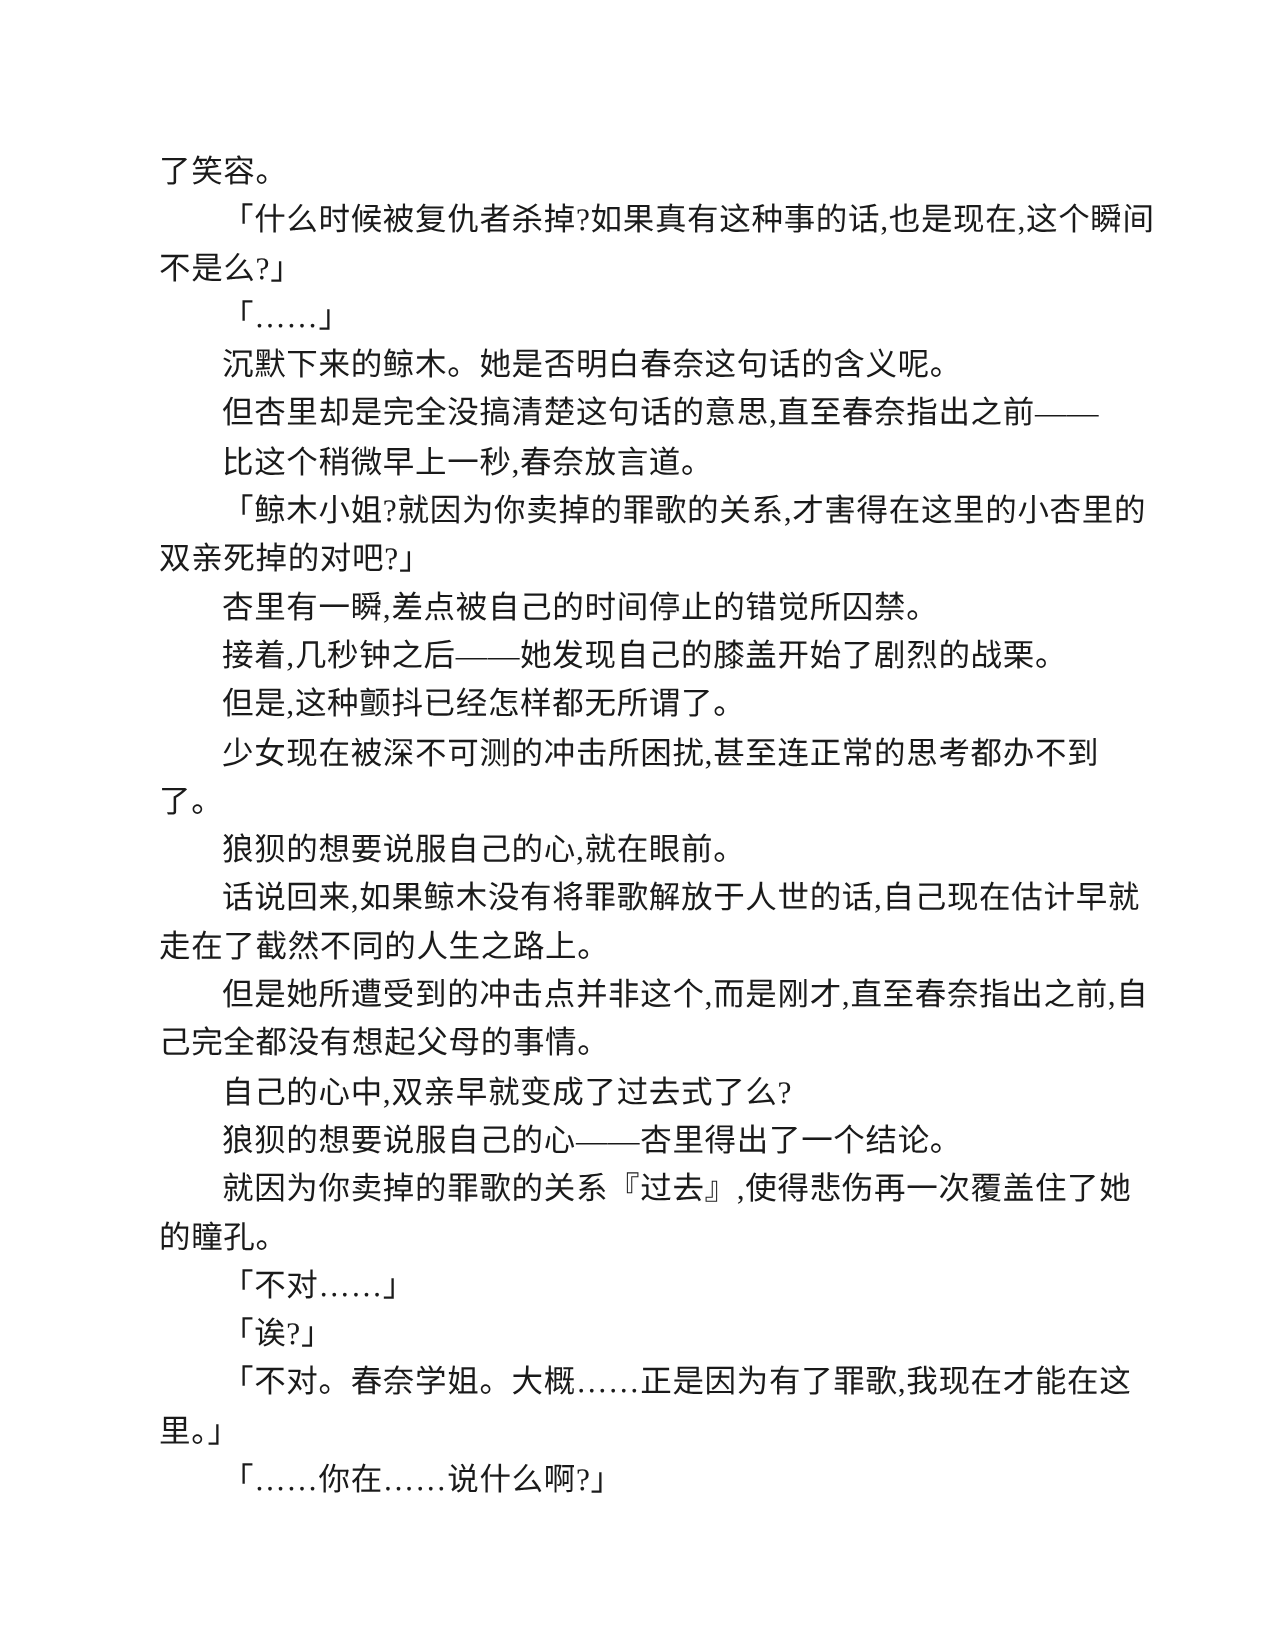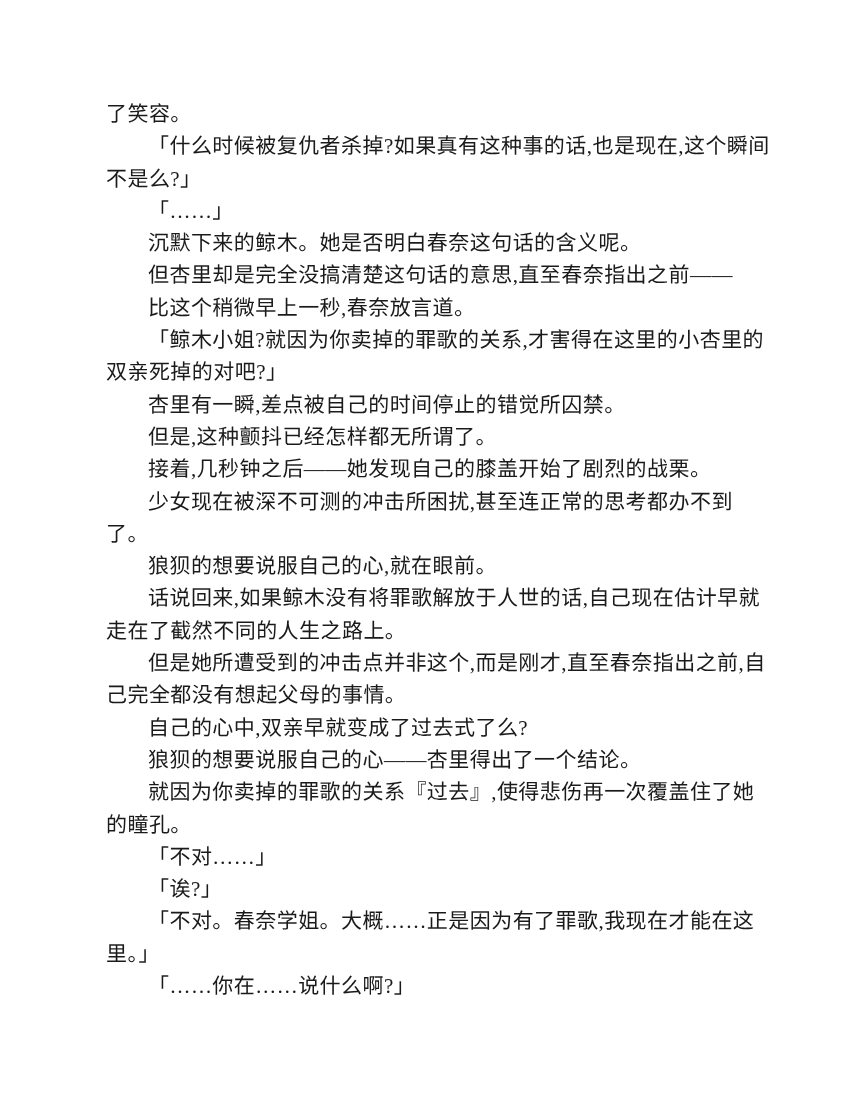--- a/index.html
+++ b/index.html
@@ -42,22 +42,22 @@
 
 <div class="page">
   <p class="continuation">了笑容。</p>
   <p>「什么时候被复仇者杀掉?如果真有这种事的话,也是现在,这个瞬间不是么?」</p>
   <p>「……」</p>
   <p>沉默下来的鲸木。她是否明白春奈这句话的含义呢。</p>
   <p>但杏里却是完全没搞清楚这句话的意思,直至春奈指出之前——</p>
   <p>比这个稍微早上一秒,春奈放言道。</p>
   <p>「鲸木小姐?就因为你卖掉的罪歌的关系,才害得在这里的小杏里的双亲死掉的对吧?」</p>
   <p>杏里有一瞬,差点被自己的时间停止的错觉所囚禁。</p>
+  <p>接着,几秒钟之后——她发现自己的膝盖开始了剧烈的战栗。</p>
   <p>但是,这种颤抖已经怎样都无所谓了。</p>
-  <p>接着,几秒钟之后——她发现自己的膝盖开始了剧烈的战栗。</p>
   <p>少女现在被深不可测的冲击所困扰,甚至连正常的思考都办不到了。</p>
   <p>狼狈的想要说服自己的心,就在眼前。</p>
   <p>话说回来,如果鲸木没有将罪歌解放于人世的话,自己现在估计早就走在了截然不同的人生之路上。</p>
   <p>但是她所遭受到的冲击点并非这个,而是刚才,直至春奈指出之前,自己完全都没有想起父母的事情。</p>
   <p>自己的心中,双亲早就变成了过去式了么?</p>
   <p>狼狈的想要说服自己的心——杏里得出了一个结论。</p>
   <p>就因为你卖掉的罪歌的关系『过去』,使得悲伤再一次覆盖住了她的瞳孔。</p>
   <p>「不对……」</p>
   <p>「诶?」</p>
   <p>「不对。春奈学姐。大概……正是因为有了罪歌,我现在才能在这里。」</p>

